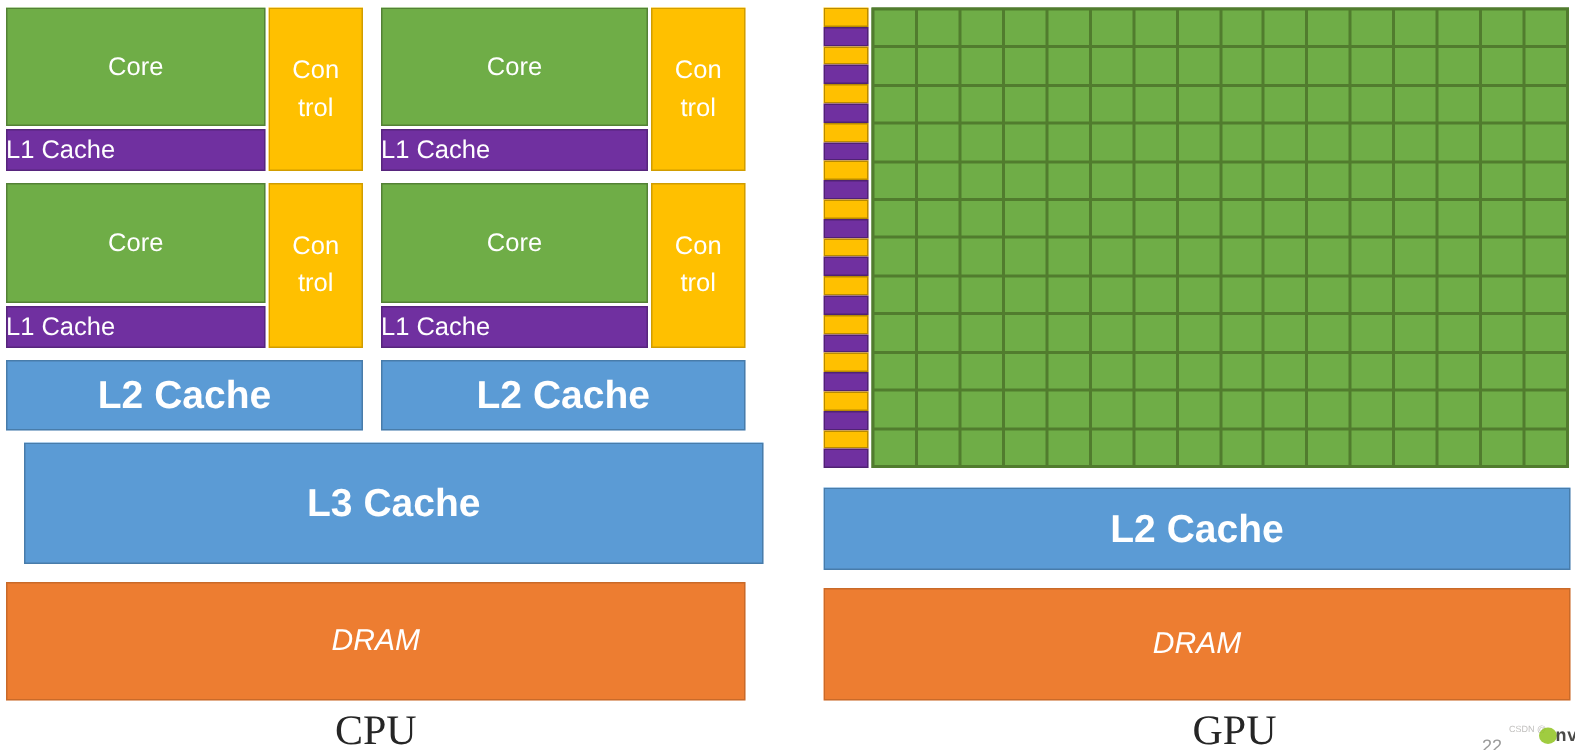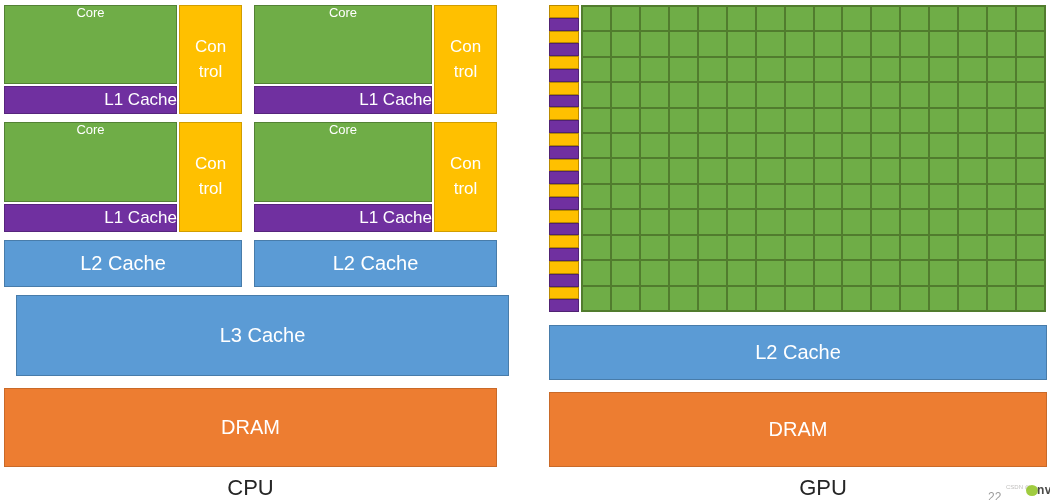--- a/index.html
+++ b/index.html
@@ -13,36 +13,36 @@
     width: 1050px; height: 500px;
     background: var(--background, #fff);
     overflow: hidden;
   }
   
   .blk {
     position: absolute;
     display: flex; align-items: center; justify-content: center;
     color: #fff;
   }
-  .blue  { background: var(--cache-blue);  box-shadow: inset 0 0 0 1px rgba(0,0,0,.20); font-size: 20px; }
-  .orange{ background: var(--dram-orange); box-shadow: inset 0 0 0 1px rgba(0,0,0,.15); font-size: 20px; }
+  .blue  { background: var(--cache-blue);  box-shadow: inset 0 0 0 1px rgba(0,0,0,.20); font-size: 26px; font-weight: bold; }
+  .orange{ background: var(--dram-orange); box-shadow: inset 0 0 0 1px rgba(0,0,0,.15); font-size: 20px; font-style: italic; }
 
   
   .tile { position: absolute; display: flex; gap: 2px; }
   .tile-left { flex: 1 1 auto; display: flex; flex-direction: column; gap: 2px; }
   .core {
     flex: 1; background: var(--core-green);
     box-shadow: inset 0 0 0 1px rgba(0,0,0,.25);
-    display: flex; justify-content: center;
-    color: #fff; font-size: 13px;
+    display: flex; align-items: center; justify-content: center;
+    color: #fff; font-size: 17px;
   }
   .l1 {
     height: 28px; background: var(--cache-purple);
     box-shadow: inset 0 0 0 1px rgba(0,0,0,.22);
-    display: flex; align-items: center; justify-content: flex-end;
+    display: flex; align-items: center; justify-content: flex-start;
     color: #fff; font-size: 17px;
   }
   .control {
     width: 63px; background: var(--control-yellow);
     box-shadow: inset 0 0 0 1px rgba(0,0,0,.18);
     display: flex; flex-direction: column; align-items: center; justify-content: center;
     color: #fff; font-size: 17px; line-height: 1.45; text-align: center;
   }
   .t1 { left: 4px;   top: 5px;   width: 238px; height: 109px; }
   .t2 { left: 254px; top: 5px;   width: 243px; height: 109px; }
@@ -50,21 +50,21 @@
   .t4 { left: 254px; top: 122px; width: 243px; height: 110px; }
 
   .cpu-l2a { left: 4px;   top: 240px; width: 238px; height: 47px; }
   .cpu-l2b { left: 254px; top: 240px; width: 243px; height: 47px; }
   .cpu-l3  { left: 16px;   top: 295px; width: 493px; height: 81px; }
   .cpu-dram{ left: 4px;   top: 388px; width: 493px; height: 79px; }
 
   .panel-label {
     position: absolute; top: 475px; height: 25px;
     display: flex; align-items: center; justify-content: center;
-    color: var(--label-dark, #262626); font-size: 22px;
+    color: var(--label-dark, #262626); font-size: 28px; font-family: Liberation Serif, serif;
   }
   .cpu-label { left: 0;     width: 501px; }
   .gpu-label { left: 574px; width: 498px; }
 
   
   .gpu-ctrl-col {
     position: absolute; left: 549px; top: 5px; width: 30px; height: 307px;
     display: flex; flex-direction: column;
   }
   .gpu-ctrl-block { flex: 1; background: var(--control-yellow); box-shadow: inset 0 0 0 1px rgba(0,0,0,.28); }

